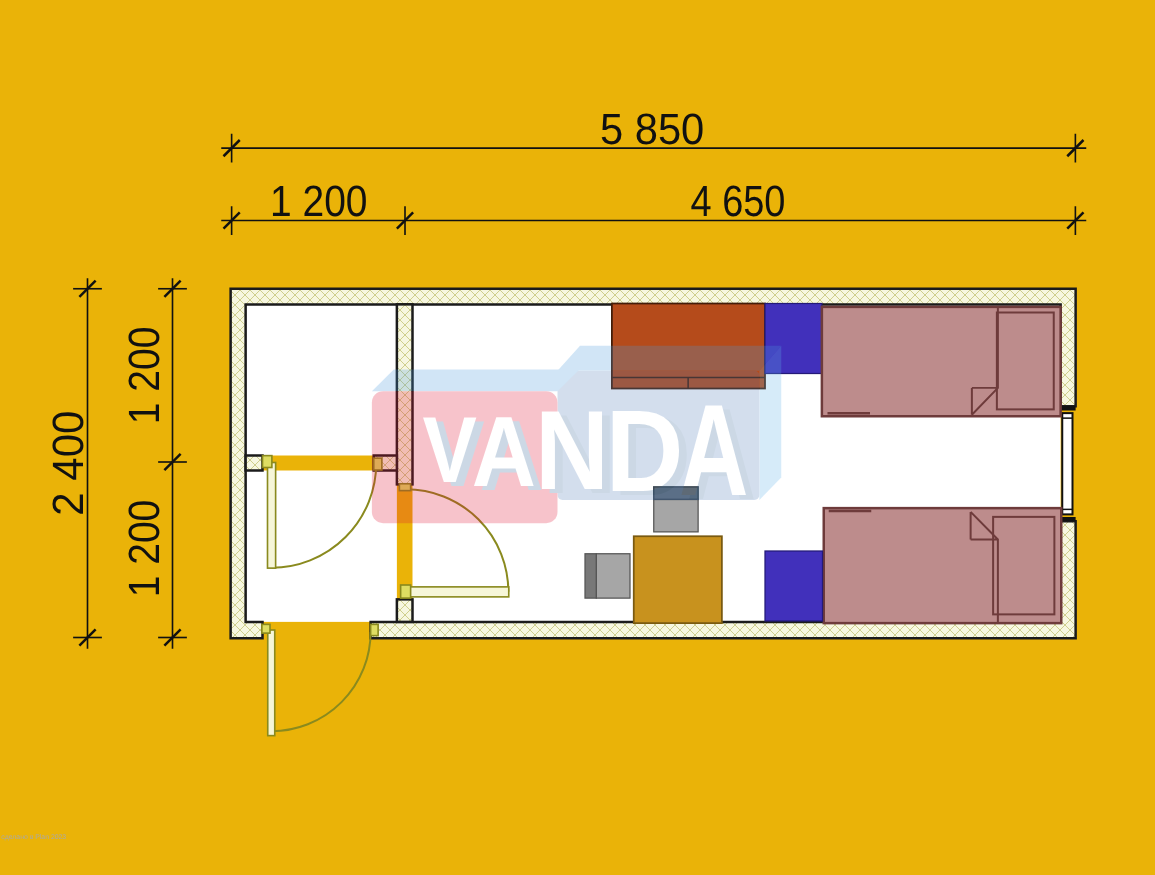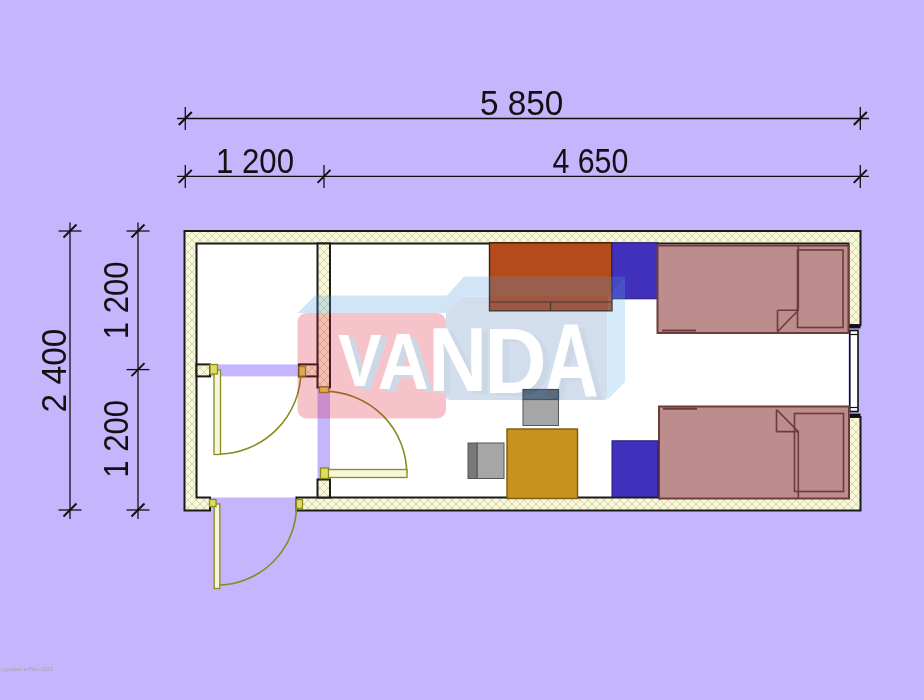--- a/index.html
+++ b/index.html
@@ -1,16 +1,16 @@
 <!DOCTYPE html>
 <html><head>
 <meta charset="utf-8">
 <style>
 html,body{margin:0;padding:0;background:#ffffff;}
-#stage{position:relative;width:924px;height:700px;background:#c4b5fd;overflow:hidden;
+#stage{position:relative;width:924px;height:700px;background:#eab308;overflow:hidden;
 font-family:"Liberation Sans", sans-serif;}
 svg{display:block;}
 </style>
 </head>
 <body>
 <div id="stage">
 <svg width="924" height="700" viewBox="0 0 924 700">
 <defs>
 <pattern id="hatch" width="8" height="8" patternUnits="userSpaceOnUse">
 <rect width="8" height="8" fill="#f7f7e0"></rect>

